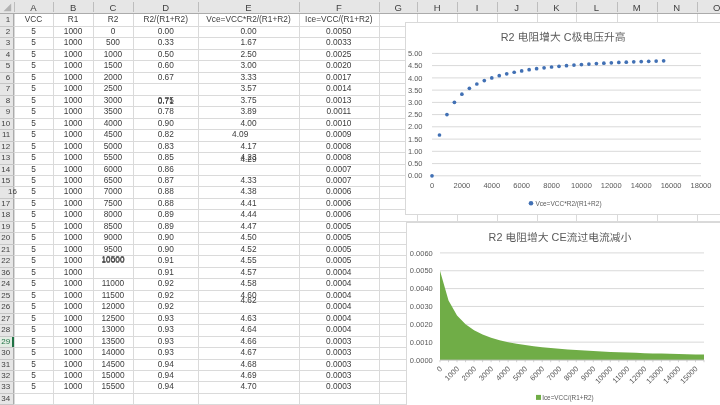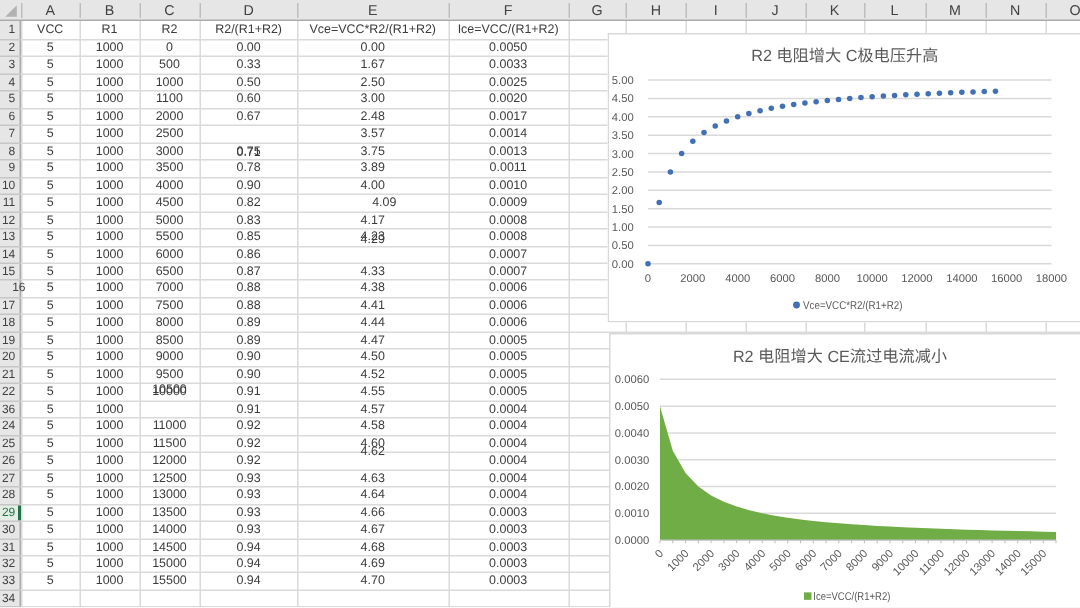--- a/index.html
+++ b/index.html
@@ -226,21 +226,21 @@
 <div class="c" style="left:53.3px;top:324.09px;width:39.5px;line-height:11.47px">1000</div>
 <div class="c" style="left:53.3px;top:335.56px;width:39.5px;line-height:11.47px">1000</div>
 <div class="c" style="left:53.3px;top:347.03px;width:39.5px;line-height:11.47px">1000</div>
 <div class="c" style="left:53.3px;top:358.50px;width:39.5px;line-height:11.47px">1000</div>
 <div class="c" style="left:53.3px;top:369.97px;width:39.5px;line-height:11.47px">1000</div>
 <div class="c" style="left:53.3px;top:381.44px;width:39.5px;line-height:11.47px">1000</div>
 <div class="c" style="left:92.8px;top:14.40px;width:40.4px;line-height:11.47px">R2</div>
 <div class="c" style="left:92.8px;top:25.87px;width:40.4px;line-height:11.47px">0</div>
 <div class="c" style="left:92.8px;top:37.34px;width:40.4px;line-height:11.47px">500</div>
 <div class="c" style="left:92.8px;top:48.81px;width:40.4px;line-height:11.47px">1000</div>
-<div class="c" style="left:92.8px;top:60.28px;width:40.4px;line-height:11.47px">1100</div>
+<div class="c" style="left:92.8px;top:60.28px;width:40.4px;line-height:11.47px">1500</div>
 <div class="c" style="left:92.8px;top:71.75px;width:40.4px;line-height:11.47px">2000</div>
 <div class="c" style="left:92.8px;top:83.22px;width:40.4px;line-height:11.47px">2500</div>
 <div class="c" style="left:92.8px;top:94.69px;width:40.4px;line-height:11.47px">3000</div>
 <div class="c" style="left:92.8px;top:106.16px;width:40.4px;line-height:11.47px">3500</div>
 <div class="c" style="left:92.8px;top:117.63px;width:40.4px;line-height:11.47px">4000</div>
 <div class="c" style="left:92.8px;top:129.10px;width:40.4px;line-height:11.47px">4500</div>
 <div class="c" style="left:92.8px;top:140.57px;width:40.4px;line-height:11.47px">5000</div>
 <div class="c" style="left:92.8px;top:152.04px;width:40.4px;line-height:11.47px">5500</div>
 <div class="c" style="left:92.8px;top:163.51px;width:40.4px;line-height:11.47px">6000</div>
 <div class="c" style="left:92.8px;top:174.98px;width:40.4px;line-height:11.47px">6500</div>
@@ -293,26 +293,26 @@
 <div class="c" style="left:133.2px;top:335.56px;width:65.1px;line-height:11.47px">0.93</div>
 <div class="c" style="left:133.2px;top:347.03px;width:65.1px;line-height:11.47px">0.93</div>
 <div class="c" style="left:133.2px;top:358.50px;width:65.1px;line-height:11.47px">0.94</div>
 <div class="c" style="left:133.2px;top:369.97px;width:65.1px;line-height:11.47px">0.94</div>
 <div class="c" style="left:133.2px;top:381.44px;width:65.1px;line-height:11.47px">0.94</div>
 <div class="c" style="left:198.3px;top:14.40px;width:100.4px;line-height:11.47px">Vce=VCC*R2/(R1+R2)</div>
 <div class="c" style="left:198.3px;top:25.87px;width:100.4px;line-height:11.47px">0.00</div>
 <div class="c" style="left:198.3px;top:37.34px;width:100.4px;line-height:11.47px">1.67</div>
 <div class="c" style="left:198.3px;top:48.81px;width:100.4px;line-height:11.47px">2.50</div>
 <div class="c" style="left:198.3px;top:60.28px;width:100.4px;line-height:11.47px">3.00</div>
-<div class="c" style="left:198.3px;top:71.75px;width:100.4px;line-height:11.47px">2.48</div>
+<div class="c" style="left:198.3px;top:71.75px;width:100.4px;line-height:11.47px">3.33</div>
 <div class="c" style="left:198.3px;top:83.22px;width:100.4px;line-height:11.47px">3.57</div>
 <div class="c" style="left:198.3px;top:94.69px;width:100.4px;line-height:11.47px">3.75</div>
 <div class="c" style="left:198.3px;top:106.16px;width:100.4px;line-height:11.47px">3.89</div>
 <div class="c" style="left:198.3px;top:117.63px;width:100.4px;line-height:11.47px">4.00</div>
-<div class="c" style="left:206px;top:129.10px;width:100.4px;line-height:11.47px">4.09</div>
+<div class="c" style="left:190px;top:129.10px;width:100.4px;line-height:11.47px">4.09</div>
 <div class="c" style="left:198.3px;top:140.57px;width:100.4px;line-height:11.47px">4.17</div>
 <div class="c" style="left:198.3px;top:152.04px;width:100.4px;line-height:11.47px">4.23</div>
 <div class="c" style="left:198.3px;top:154px;width:100.4px;line-height:11.47px">4.29</div>
 <div class="c" style="left:198.3px;top:174.98px;width:100.4px;line-height:11.47px">4.33</div>
 <div class="c" style="left:198.3px;top:186.45px;width:100.4px;line-height:11.47px">4.38</div>
 <div class="c" style="left:198.3px;top:197.92px;width:100.4px;line-height:11.47px">4.41</div>
 <div class="c" style="left:198.3px;top:209.39px;width:100.4px;line-height:11.47px">4.44</div>
 <div class="c" style="left:198.3px;top:220.86px;width:100.4px;line-height:11.47px">4.47</div>
 <div class="c" style="left:198.3px;top:232.33px;width:100.4px;line-height:11.47px">4.50</div>
 <div class="c" style="left:198.3px;top:243.80px;width:100.4px;line-height:11.47px">4.52</div>

